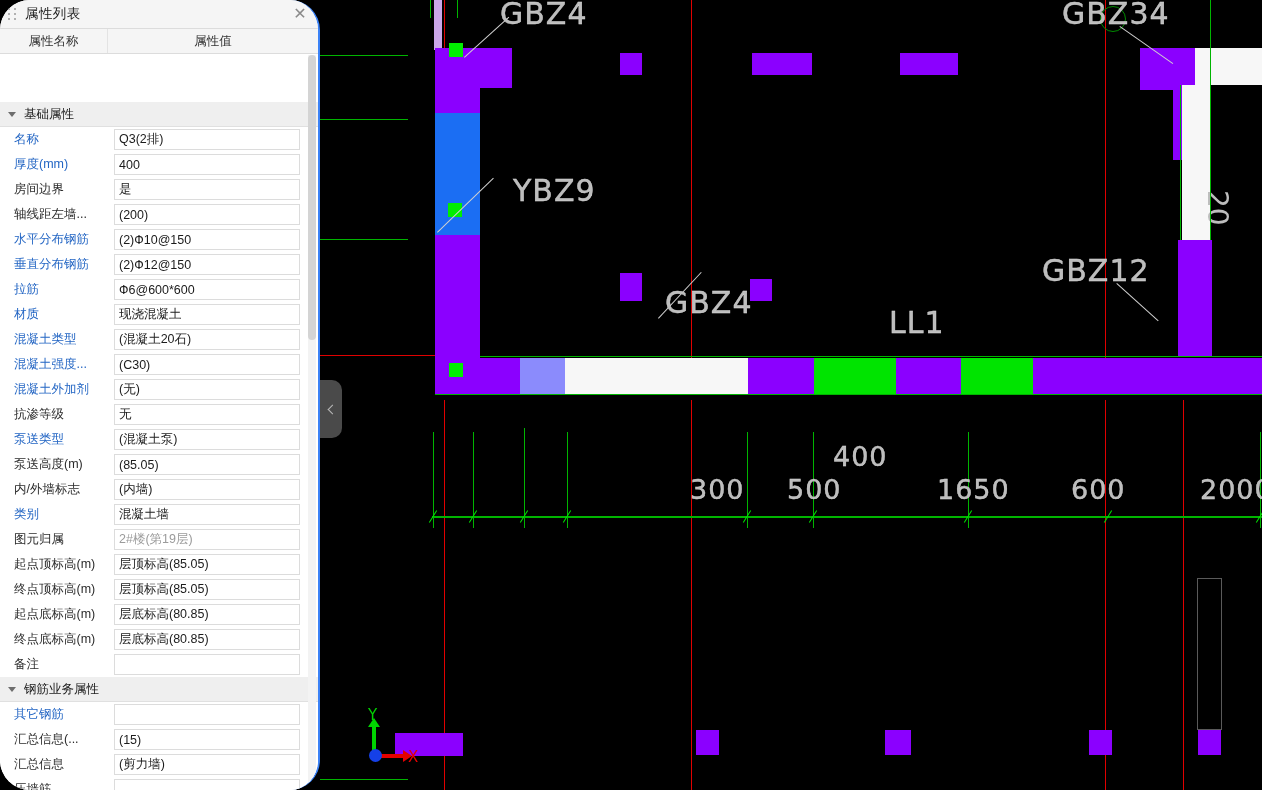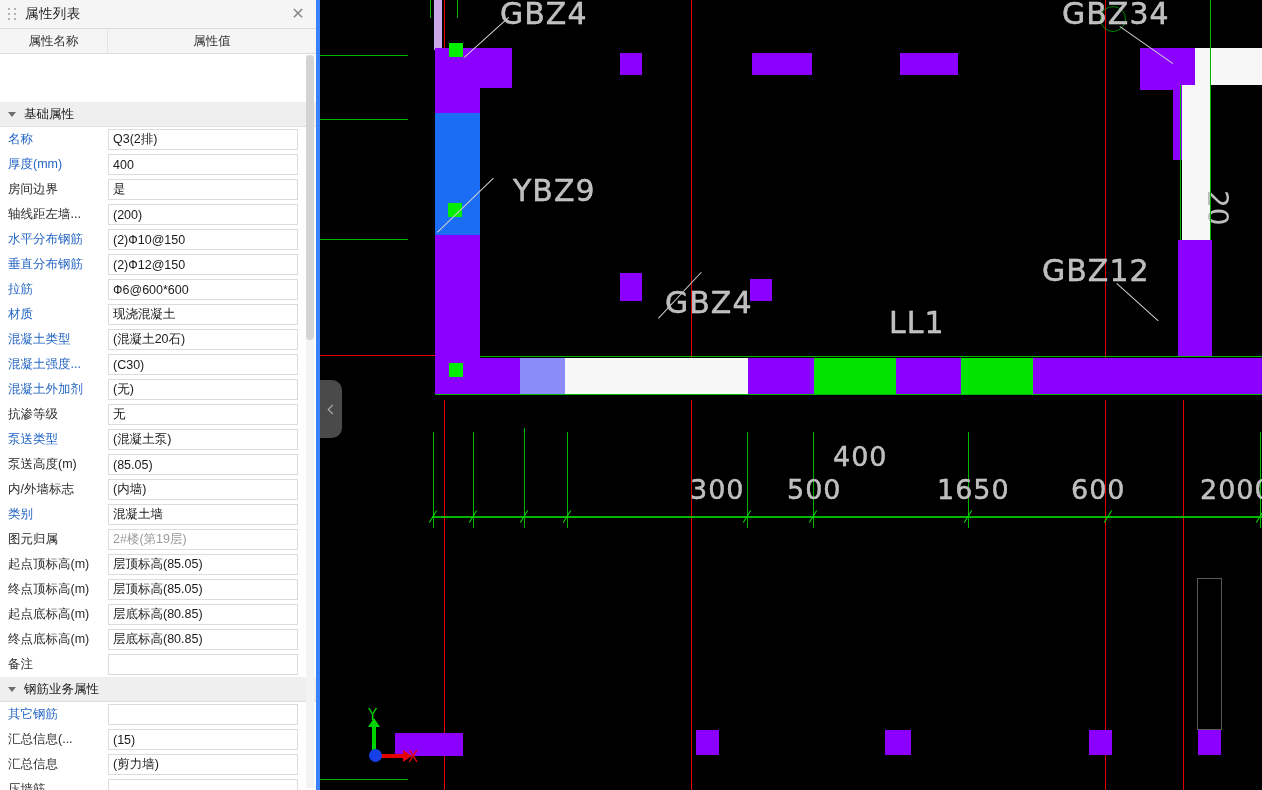--- a/index.html
+++ b/index.html
@@ -9,22 +9,23 @@
     background: #000;
     font-family: "Liberation Sans", "DejaVu Sans", sans-serif;
   }
   #app { position: relative; width: 1262px; height: 790px; }
 
   
   #panel {
     position: absolute; left: 0; top: 0;
     width: 320px; height: 790px;
     background: #ffffff;
-    border-right: 4px solid #3b82f6;
+    border-right: 2px solid #3b82f6;
     overflow: hidden;
+    border-radius: 30px;
   }
   #panel-header {
     position: relative;
     height: 29px;
     background: #f5f5f5;
     border-bottom: 1px solid #dcdcdc;
     display: flex; align-items: center;
   }
   .grip {
     width: 14px; margin-left: 5px;
@@ -81,21 +82,21 @@
     width: 0; height: 0;
     border-left: 4px solid transparent;
     border-right: 4px solid transparent;
     border-top: 5px solid #6d6d6d;
     margin-right: 8px;
   }
 
   .row {
     display: flex; align-items: center;
     height: 25px;
-    padding-left: 8px;
+    padding-left: 14px;
     background: #fff;
   }
   .row .lbl {
     width: 100px; flex: none;
     font-size: 12.5px;
     color: #2b2b2b;
     white-space: nowrap; overflow: hidden;
   }
   .row .lbl.blue { color: #2466c4; }
   .row .cell {

